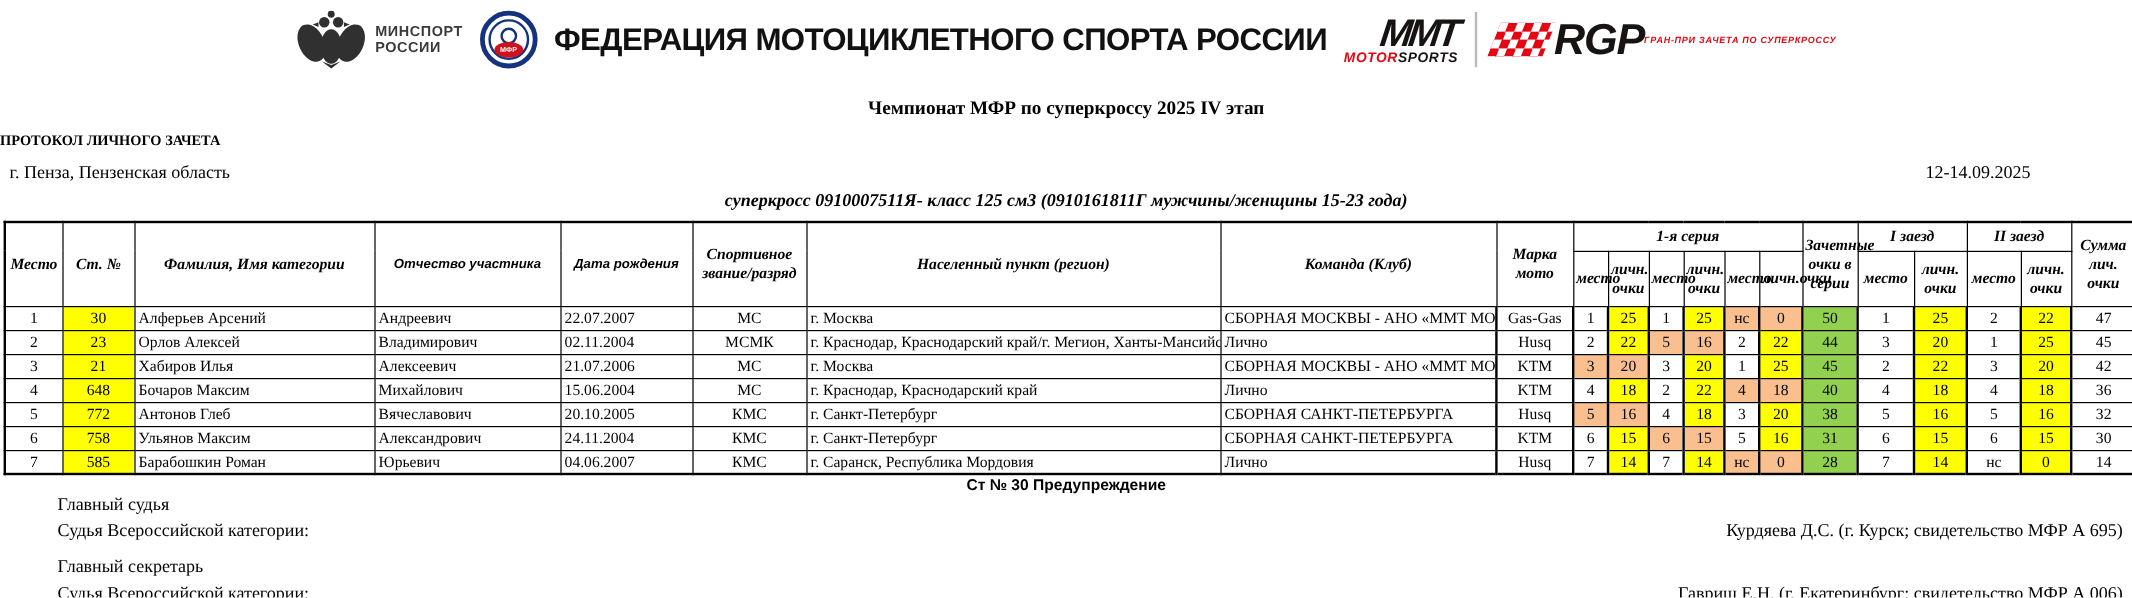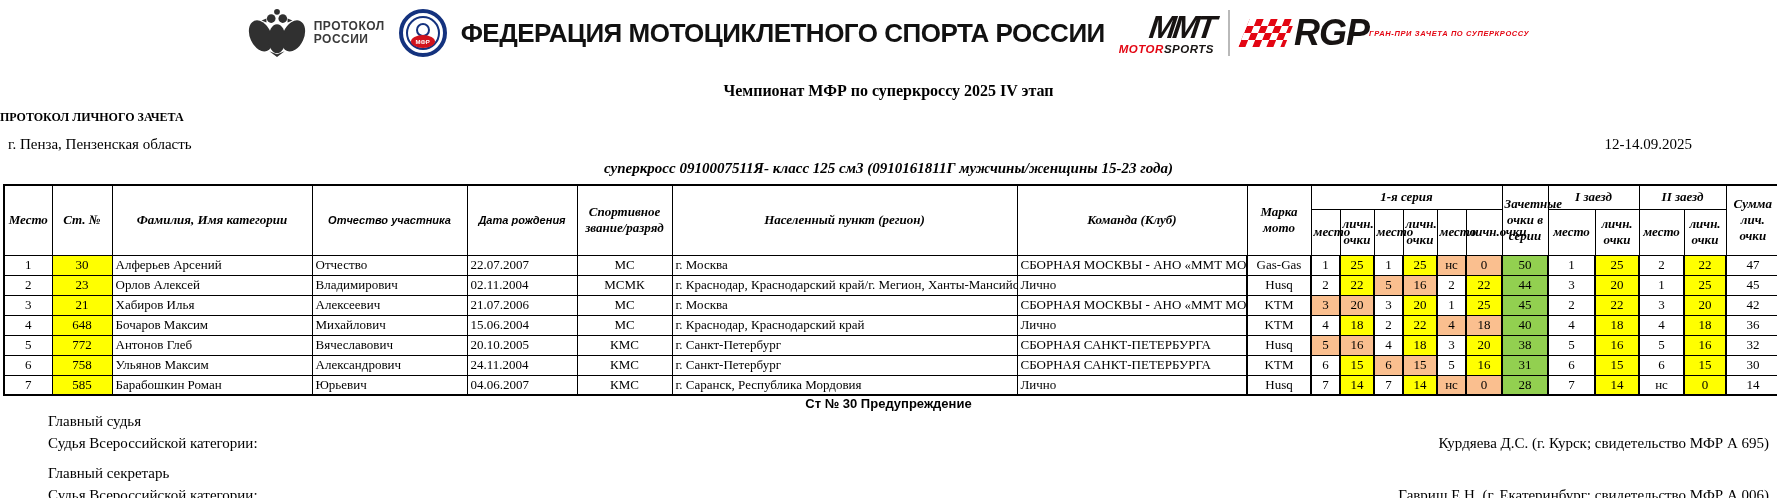--- a/index.html
+++ b/index.html
@@ -95,21 +95,21 @@
         <ellipse cx="30" cy="33" rx="9" ry="15"></ellipse>
         <circle cx="24" cy="12" r="4.5"></circle>
         <circle cx="36" cy="12" r="4.5"></circle>
         <path d="M19,12 l-5,2 5,2 z"></path>
         <path d="M41,12 l5,2 -5,2 z"></path>
         <circle cx="30" cy="5" r="3"></circle>
         <path d="M22,46 l8,6 8,-6 -8,3 z"></path>
       </g>
     </svg>
     <div class="minsport-text">
-      <div>ПРОТОКОЛ</div>
+      <div>МИНСПОРТ</div>
       <div>РОССИИ</div>
     </div>
   </div>
   <div class="fmsr-badge">
     <div class="inner-ring"></div>
     <div class="hub"></div>
     <div class="red-oval">МФР</div>
   </div>
   <div class="fed-title">ФЕДЕРАЦИЯ МОТОЦИКЛЕТНОГО СПОРТА РОССИИ</div>
   <div class="mmt-logo">
@@ -186,21 +186,21 @@
       <th>личн. очки</th>
       <th>место</th>
       <th>личн. очки</th>
     </tr>
   </thead>
   <tbody>
       <tr>
         <td>1</td>
         <td class="bg-yellow">30</td>
         <td class="al-left">Алферьев Арсений</td>
-        <td class="al-left">Отчество</td>
+        <td class="al-left">Андреевич</td>
         <td class="al-left">22.07.2007</td>
         <td>МС</td>
         <td class="al-left">г. Москва</td>
         <td class="al-left">СБОРНАЯ МОСКВЫ - АНО «ММТ МОТОСПОРТ»</td>
         <td>Gas-Gas</td>
         <td>1</td>
         <td class="bg-yellow">25</td>
         <td>1</td>
         <td class="bg-yellow">25</td>
         <td class="bg-orange">нс</td>

